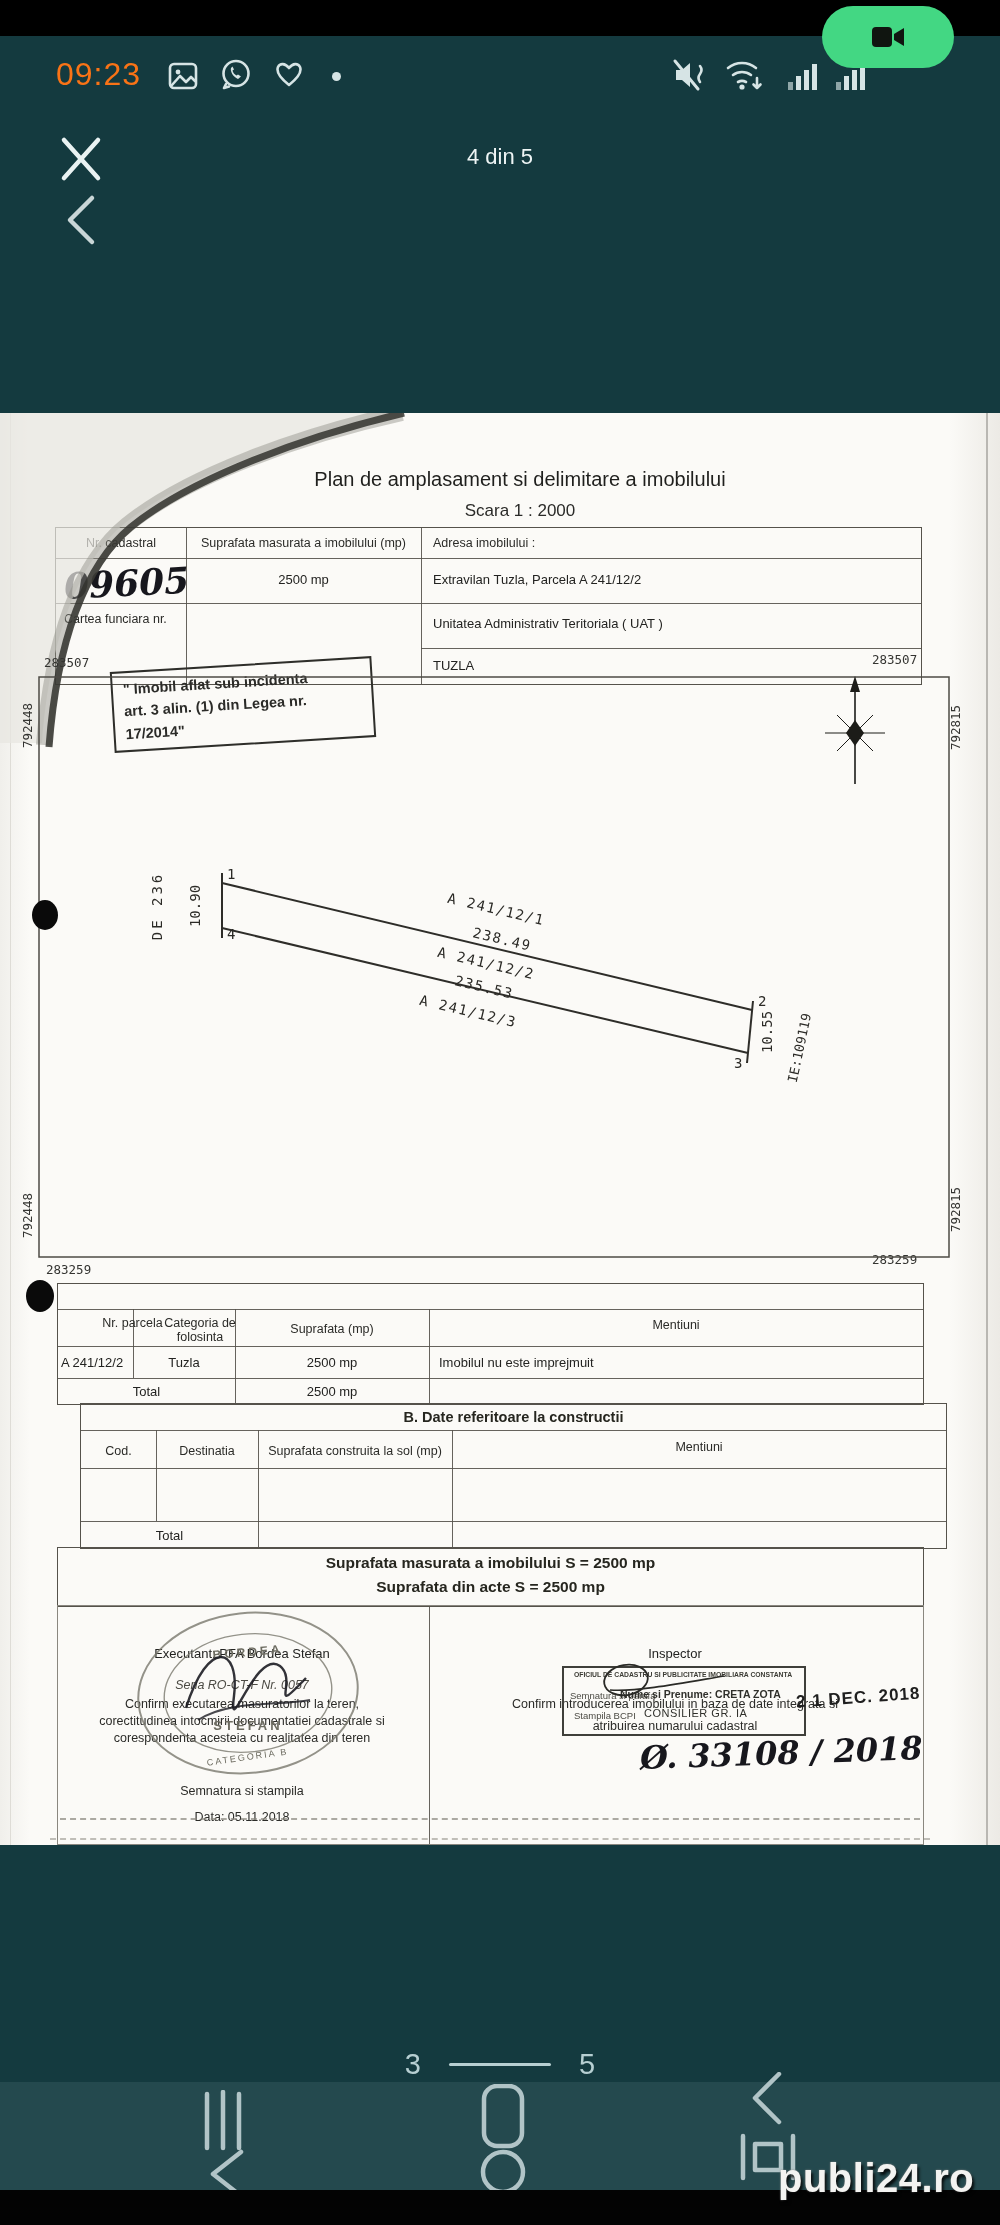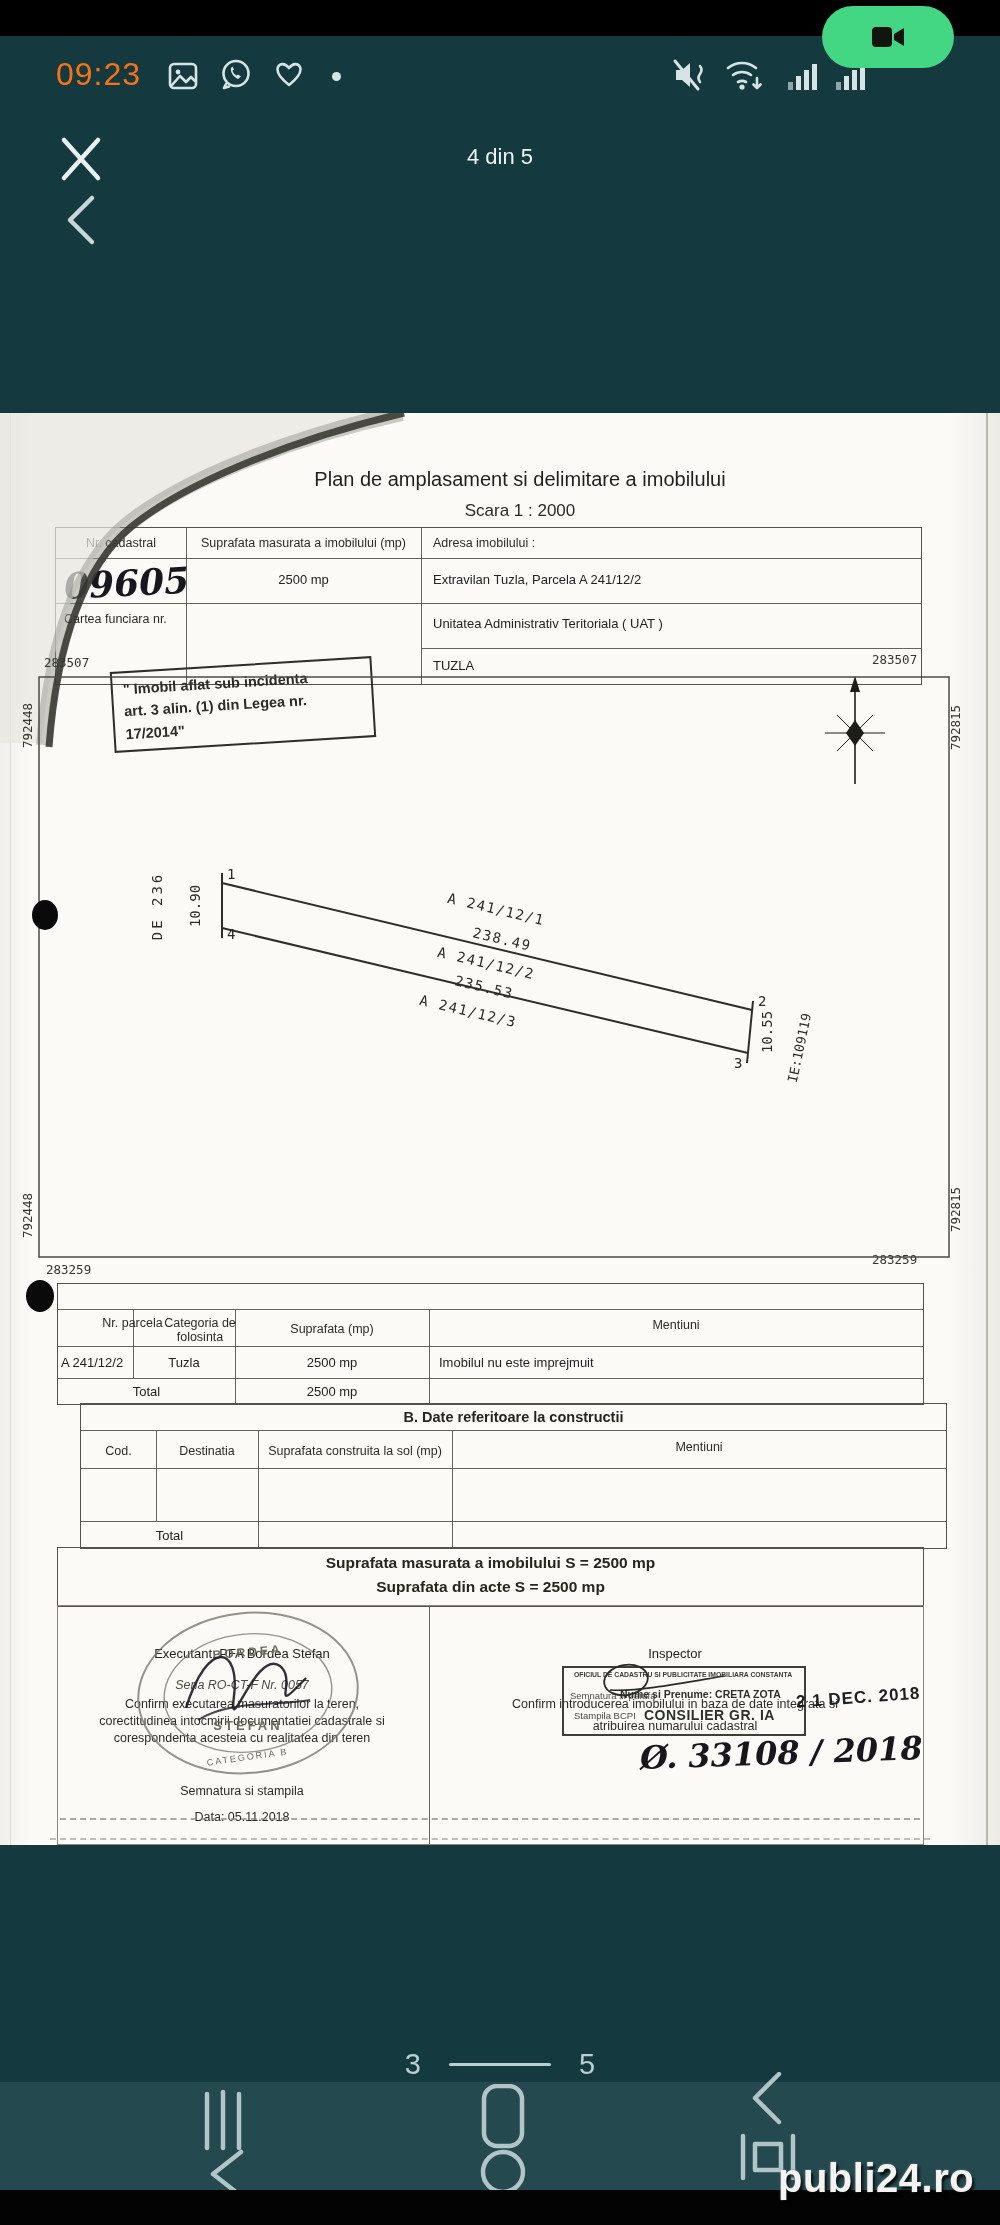--- a/index.html
+++ b/index.html
@@ -244,21 +244,21 @@
 
   <div class="abs ctext cell-b" style="left:440px;top:1646px;width:470px;font-weight:500;">Inspector</div>
   <div class="abs ctext cell" style="left:436px;top:1697px;width:478px;">Confirm introducerea imobilului in baza de date integrata si</div>
   <div class="abs ctext cell" style="left:436px;top:1719px;width:478px;">atribuirea numarului cadastral</div>
 
   <div class="abs" style="left:562px;top:1666px;width:240px;height:66px;border:2px solid #3f3f3a;">
     <div class="abs ctext" style="left:2px;top:3px;width:234px;font-size:6.8px;font-weight:700;color:#3b3b34;">OFICIUL DE CADASTRU SI PUBLICITATE IMOBILIARA CONSTANTA</div>
     <div class="abs stampink" style="left:6px;top:22px;font-size:9.5px;">Semnatura si parafa</div>
     <div class="abs" style="left:56px;top:20px;font-size:10.5px;font-weight:700;color:#2f2f2a;">Nume si Prenume: CRETA ZOTA</div>
     <div class="abs stampink" style="left:10px;top:42px;font-size:9.5px;">Stampila BCPI</div>
-    <div class="abs" style="left:80px;top:39px;font-size:14px;font-weight:700;color:#2f2f2a;letter-spacing:.5px;">CONSILIER GR. IA</div>
+    <div class="abs" style="left:80px;top:39px;font-size:11px;font-weight:400;color:#2f2f2a;letter-spacing:.5px;">CONSILIER GR. IA</div>
   </div>
   <svg class="abs" style="left:598px;top:1658px;" width="130" height="46" viewBox="0 0 130 46">
     <ellipse cx="28" cy="22" rx="22" ry="15" stroke="#2a2a26" stroke-width="1.8" fill="none" transform="rotate(-10 28 22)"></ellipse>
     <path d="M12,32 C40,34 90,24 126,18" stroke="#2a2a26" stroke-width="1.6" fill="none"></path>
   </svg>
   <div class="abs" style="left:796px;top:1688px;font-size:17px;font-weight:700;color:#1f1f1f;letter-spacing:1px;transform:rotate(-4deg);white-space:nowrap;">2 1 DEC. 2018</div>
   <div class="abs hand" style="left:640px;top:1734px;font-size:32px;transform:rotate(-2deg);white-space:nowrap;">Ø. 33108 / 2018</div>
 
   <div class="abs" style="left:60px;top:1818px;width:860px;border-top:2px dashed #8a877f;opacity:.7;"></div>
   <div class="abs" style="left:50px;top:1838px;width:880px;border-top:2px dashed #9a978f;opacity:.6;"></div>

